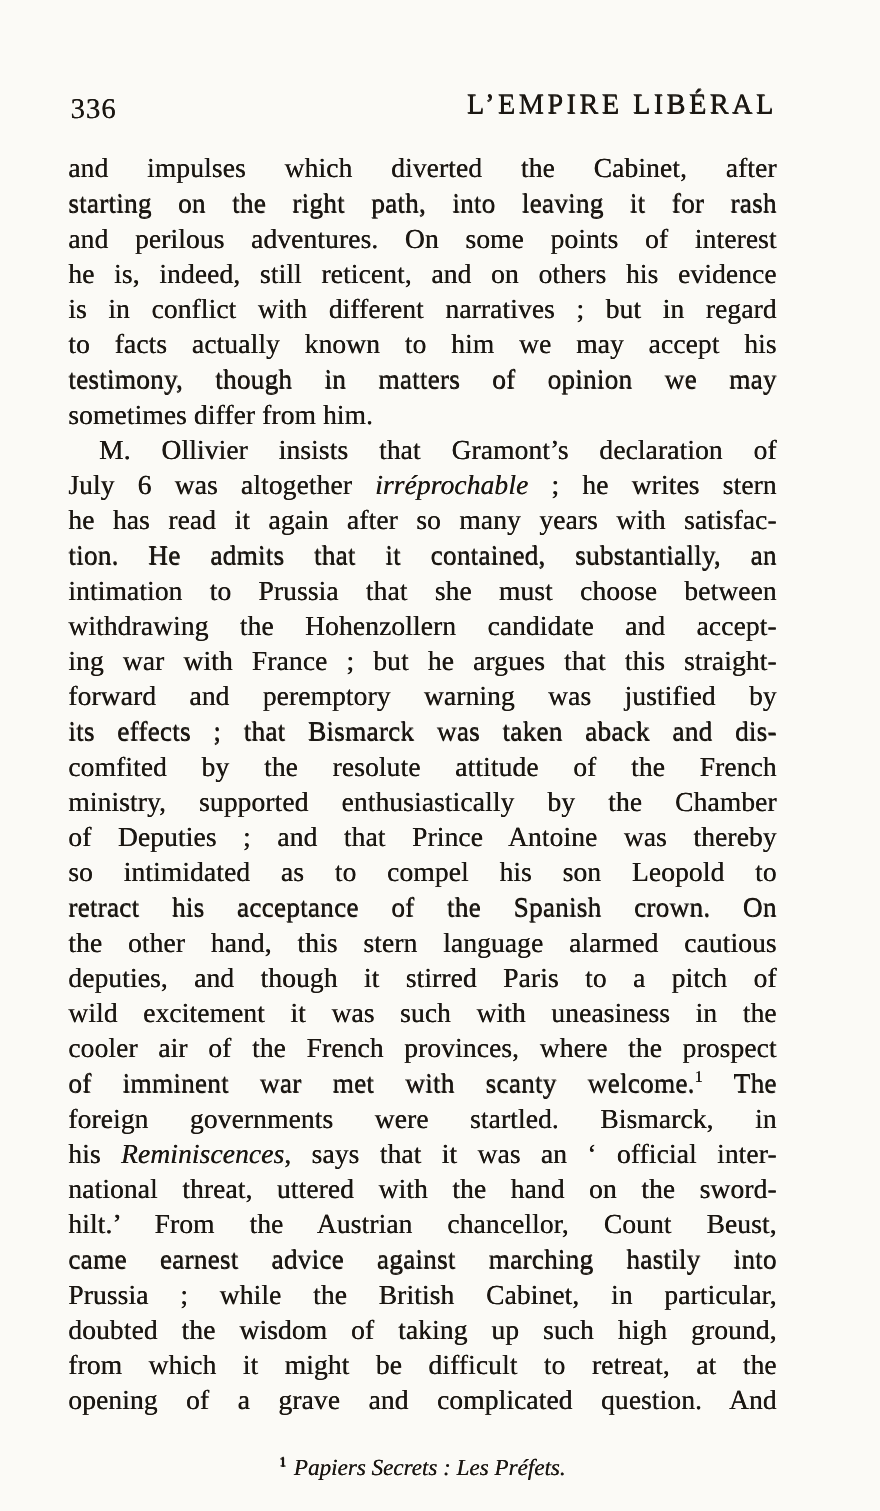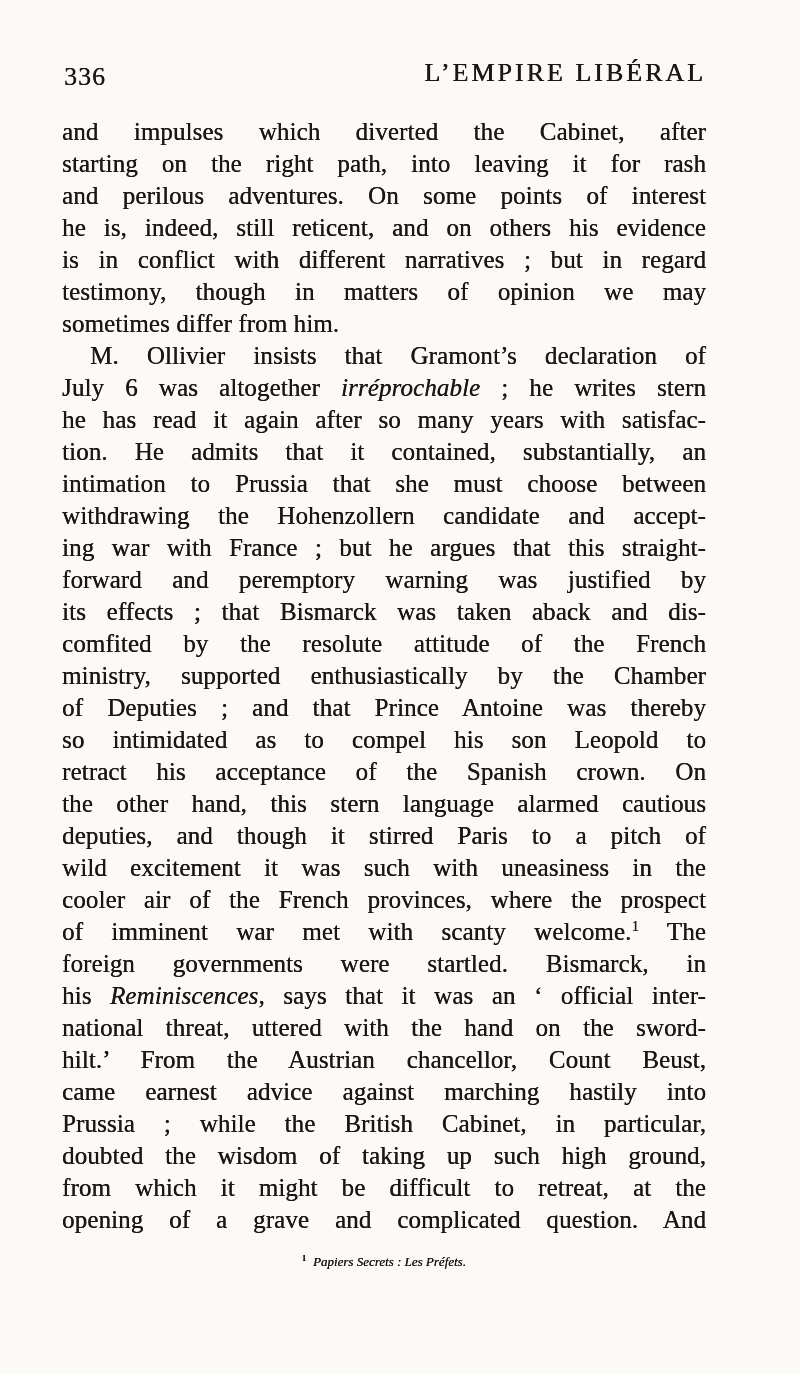--- a/index.html
+++ b/index.html
@@ -10,21 +10,21 @@
   body{
     width:800px;height:1374px;
     background:var(--paper);
     color:var(--ink);
     font-family:"Liberation Serif","DejaVu Serif",serif;
     -webkit-font-smoothing:antialiased;
   }
   .page{
     box-sizing:border-box;
     width:768px;height:1374px;
-    padding:58px 62px 0 62px;
+    padding:80px 62px 0 62px;
     position:relative;
     overflow:hidden;
   }
   .running-head{
     position:relative;
     height:36px;
     font-size:26px;
   }
   .pageno{
     position:absolute;left:2px;top:4px;
@@ -51,23 +51,23 @@
   }
   .line.last-line{ text-align-last:left; }
   .line.indent{ padding-left:28px; }
   .it{ font-style:italic; }
   sup{
     font-size:0.6em;
     line-height:0;
     vertical-align:super;
   }
   .footnote{
-    margin-top:18px;
+    margin-top:32px;
     text-align:center;
-    font-size:13px;
+    font-size:21px;
     text-shadow:0.2px 0.2px 0 currentColor;
   }
   .footnote .fn-text{ font-style:italic; }
   .footnote sup{ margin-right:7px; font-weight:bold; }
 </style>
 </head>
 <body>
 
 <div class="page">
 
@@ -75,20 +75,21 @@
     <span class="pageno">336</span>
     <span class="title">L’EMPIRE LIBÉRAL</span>
   </header>
 
   <main class="text-block">
       <div class="line"><span>and impulses which diverted the Cabinet, after</span></div>
       <div class="line"><span>starting on the right path, into leaving it for rash</span></div>
       <div class="line"><span>and perilous adventures.  On some points of interest</span></div>
       <div class="line"><span>he is, indeed, still reticent, and on others his evidence</span></div>
       <div class="line"><span>is in conflict with different narratives ;  but in regard</span></div>
+      <div class="line"><span>to facts actually known to him we may accept his</span></div>
       <div class="line"><span>testimony, though in matters of opinion we may</span></div>
       <div class="line last-line"><span>sometimes differ from him.</span></div>
       <div class="line indent"><span>M. Ollivier insists that Gramont’s declaration of</span></div>
       <div class="line"><span>July 6 was altogether </span><span class="it">irréprochable</span><span> ; he writes stern</span></div>
       <div class="line"><span>he has read it again after so many years with satisfac-</span></div>
       <div class="line"><span>tion.  He admits that it contained, substantially, an</span></div>
       <div class="line"><span>intimation to Prussia that she must choose between</span></div>
       <div class="line"><span>withdrawing the Hohenzollern candidate and accept-</span></div>
       <div class="line"><span>ing war with France ; but he argues that this straight-</span></div>
       <div class="line"><span>forward and peremptory warning was justified by</span></div>

